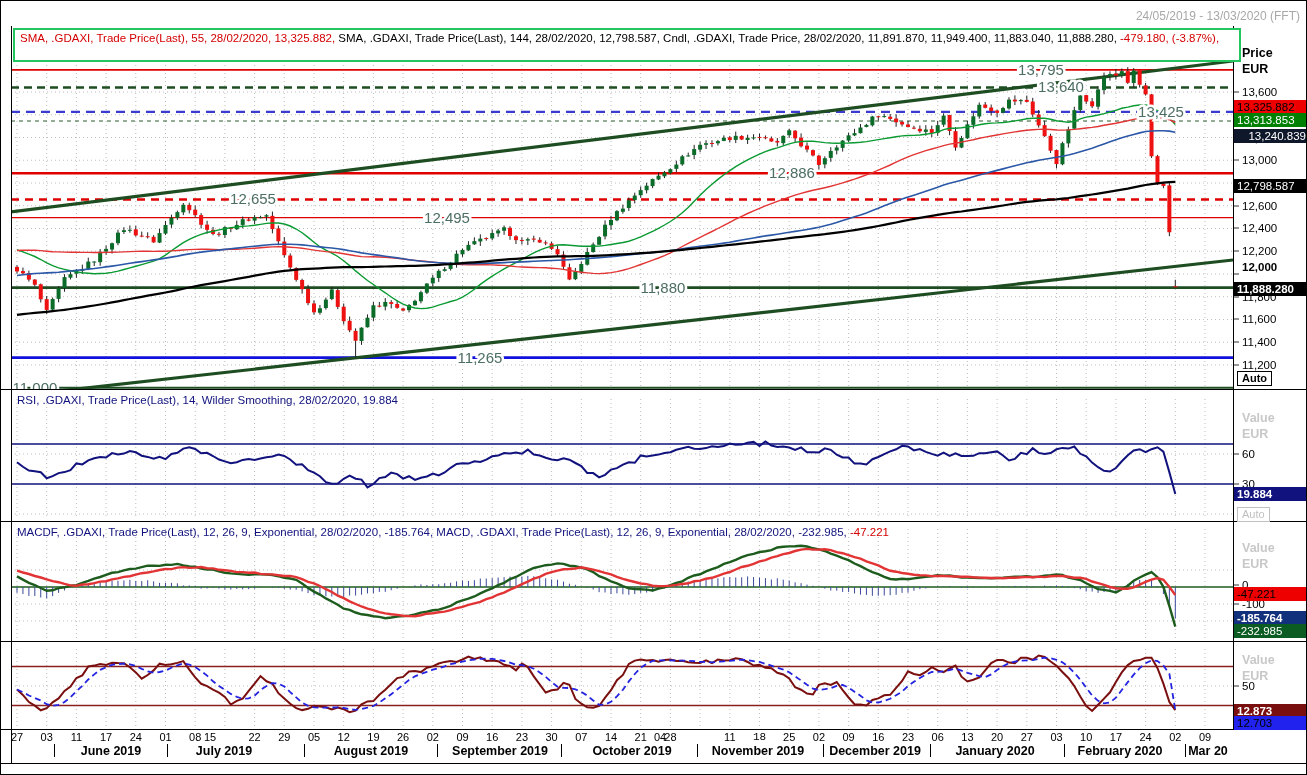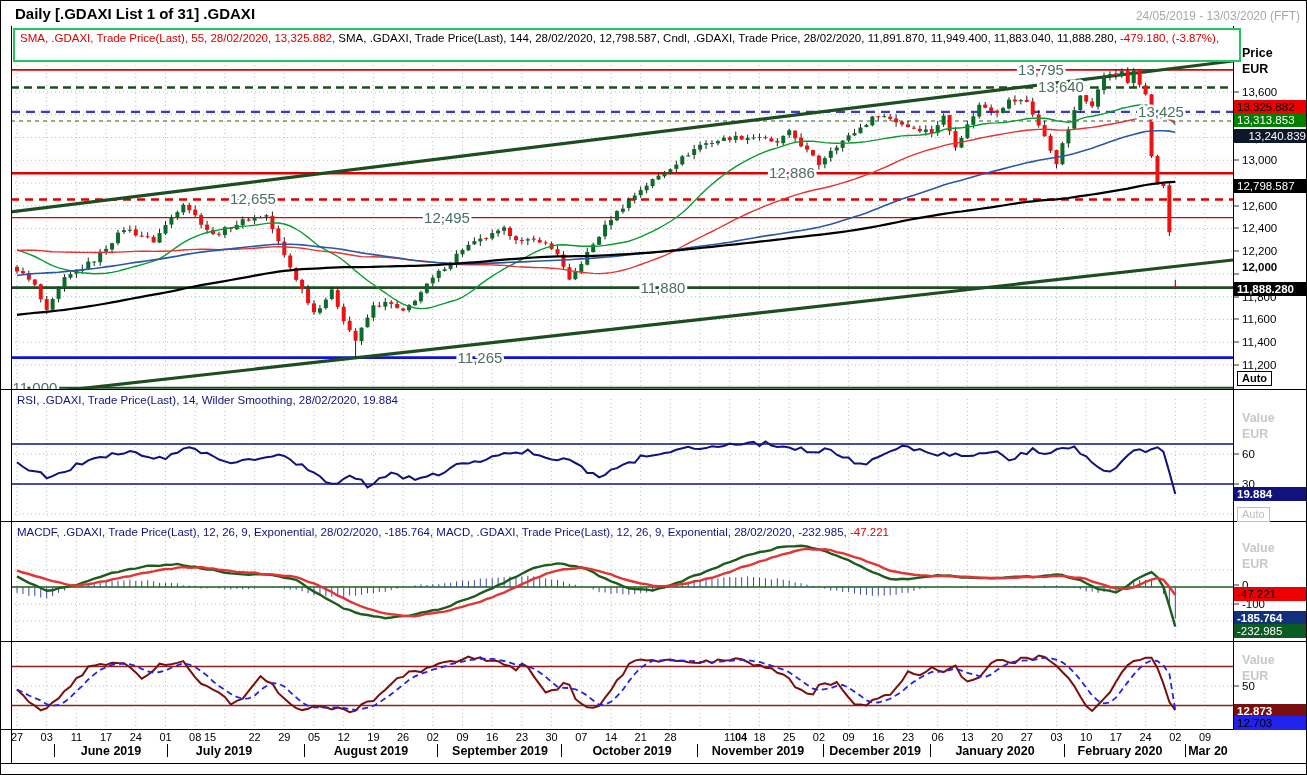--- a/index.html
+++ b/index.html
@@ -20,21 +20,20 @@
   .gut-auto.disabled{border-color:#c0c0c0;color:#c0c0c0;font-weight:normal;}
   .xaxis{position:absolute;left:0;top:728px;width:1307px;height:34px;z-index:3;}
   .day-lbl{position:absolute;top:2px;font-size:11px;color:#000;transform:translateX(-50%);}
   .month-lbl{position:absolute;top:15px;font-size:12.5px;font-weight:bold;color:#000;transform:translateX(-50%);}
   .month-sep{position:absolute;top:15px;width:1px;height:13px;background:#000;}
 </style>
 </head>
 <body>
 
 <div class="wrap">
-  <div class="title">Daily [.GDAXI List 1 of 31] .GDAXI</div>
   <div class="daterange">24/05/2019 - 13/03/2020 (FFT)</div>
 
   <svg class="chart" id="chartsvg" width="1307" height="775">
       <defs>
         <clipPath id="cMain">
           <rect x="10" y="26" width="1222" height="362"></rect>
         </clipPath>
         <clipPath id="cRsi">
           <rect x="10" y="389" width="1222" height="130"></rect>
         </clipPath>
@@ -962,23 +961,23 @@
       <div class="day-lbl" style="left: 402.1px;">26</div>
       <div class="day-lbl" style="left: 431.8px;">02</div>
       <div class="day-lbl" style="left: 461.5px;">09</div>
       <div class="day-lbl" style="left: 491.2px;">16</div>
       <div class="day-lbl" style="left: 520.9px;">23</div>
       <div class="day-lbl" style="left: 550.6px;">30</div>
       <div class="day-lbl" style="left: 580.3px;">07</div>
       <div class="day-lbl" style="left: 610px;">14</div>
       <div class="day-lbl" style="left: 639.7px;">21</div>
       <div class="day-lbl" style="left: 669.4px;">28</div>
-      <div class="day-lbl" style="left: 740px; font-weight: bold;">04</div>
+      <div class="day-lbl" style="left: 659px;">04</div>
       <div class="day-lbl" style="left: 728.8px;">11</div>
-      <div class="day-lbl" style="left: 758.5px;">18</div>
+      <div class="day-lbl" style="left: 758.5px; font-family: Liberation Mono, monospace;">18</div>
       <div class="day-lbl" style="left: 788.2px;">25</div>
       <div class="day-lbl" style="left: 817.9px;">02</div>
       <div class="day-lbl" style="left: 847.6px;">09</div>
       <div class="day-lbl" style="left: 877.3px;">16</div>
       <div class="day-lbl" style="left: 907px;">23</div>
       <div class="day-lbl" style="left: 936.7px;">06</div>
       <div class="day-lbl" style="left: 966.4px;">13</div>
       <div class="day-lbl" style="left: 996.1px;">20</div>
       <div class="day-lbl" style="left: 1025.8px;">27</div>
       <div class="day-lbl" style="left: 1055.5px;">03</div>

